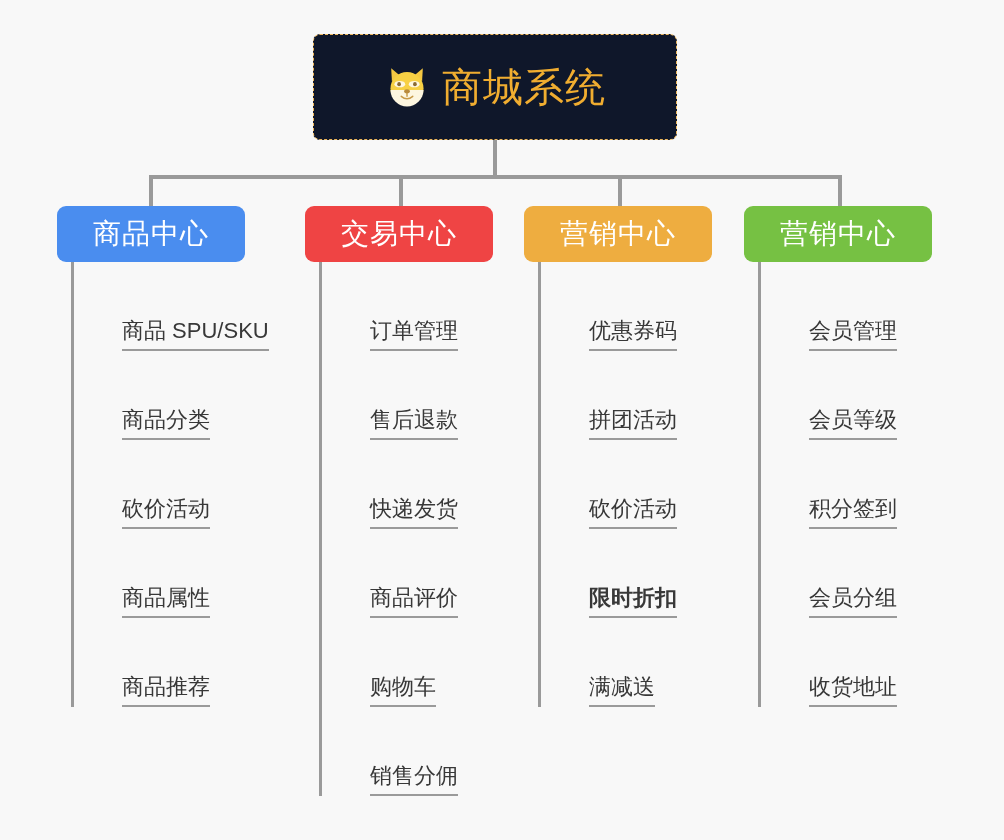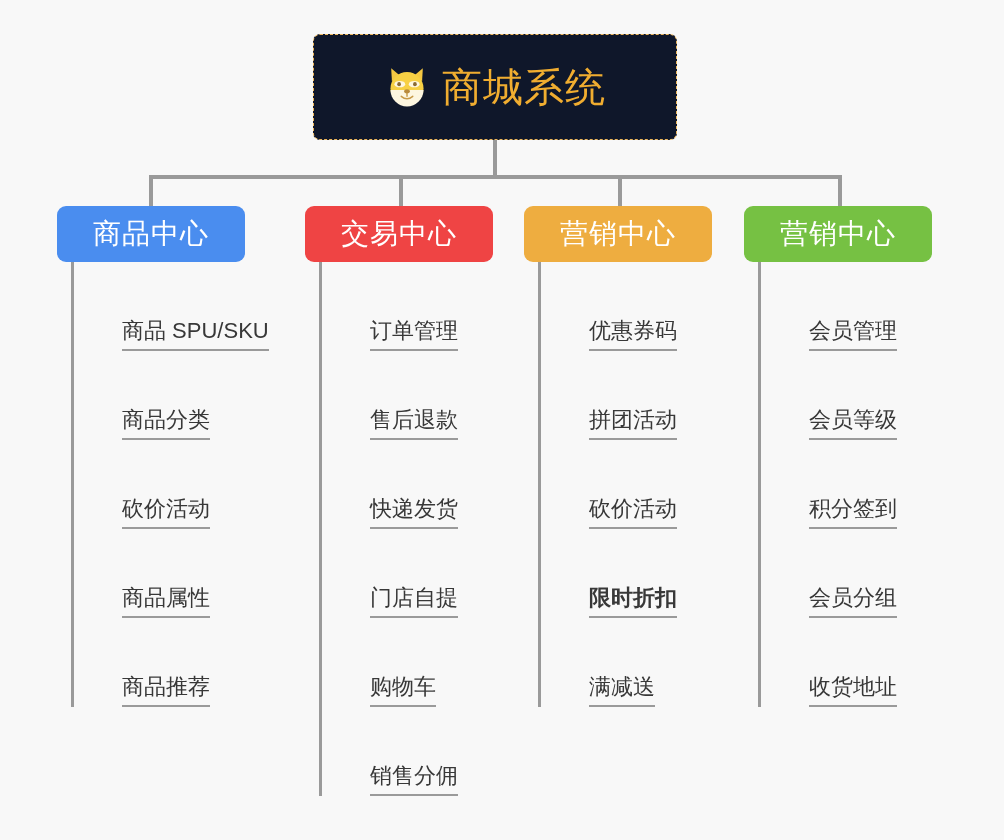--- a/index.html
+++ b/index.html
@@ -182,21 +182,21 @@
       <div class="leaf-item">
           <span class="leaf-label" style="border-bottom-color: rgb(154, 154, 154);">订单管理</span>
         </div>
       <div class="leaf-item">
           <span class="leaf-label" style="border-bottom-color: rgb(154, 154, 154);">售后退款</span>
         </div>
       <div class="leaf-item">
           <span class="leaf-label" style="border-bottom-color: rgb(154, 154, 154);">快递发货</span>
         </div>
       <div class="leaf-item">
-          <span class="leaf-label" style="border-bottom-color: rgb(154, 154, 154);">门店自提</span>
+          <span class="leaf-label" style="border-bottom-color: rgb(154, 154, 154);">商品评价</span>
         </div>
       <div class="leaf-item">
           <span class="leaf-label" style="border-bottom-color: rgb(154, 154, 154);">购物车</span>
         </div>
       <div class="leaf-item">
           <span class="leaf-label" style="border-bottom-color: rgb(154, 154, 154);">销售分佣</span>
         </div>
     </div>
   </div>
 

